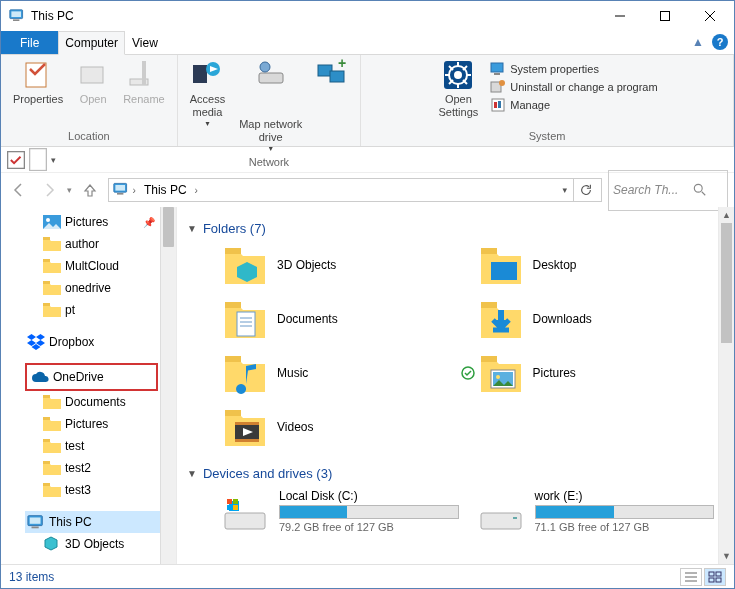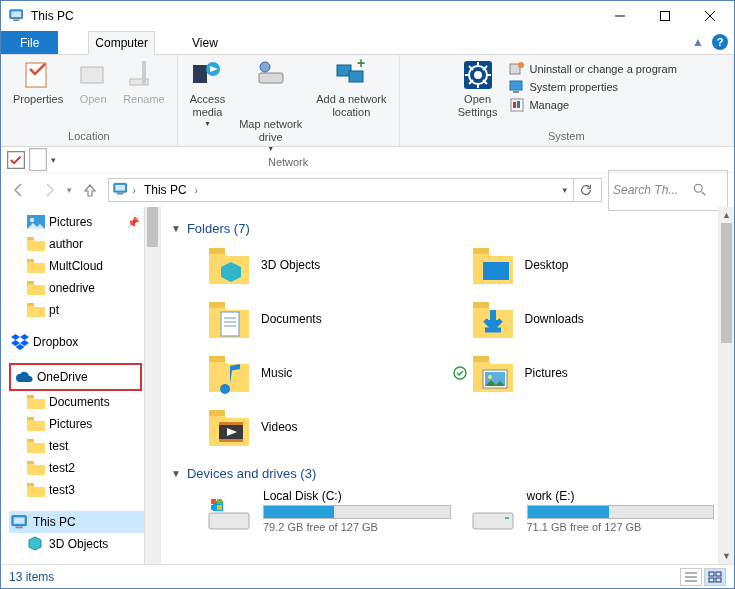--- a/index.html
+++ b/index.html
@@ -5,21 +5,21 @@
 * { margin: 0; padding: 0; box-sizing: border-box; font-family: "Segoe UI", sans-serif; }
 body { width: 735px; height: 589px; background: #fff; border: 1px solid #5882b5; overflow: hidden; display: flex; flex-direction: column; font-size: 12px; }
 
 .titlebar { height: 30px; display: flex; align-items: center; padding: 0 2px 0 8px; background: #fff; }
 .titlebar-icon { width: 16px; height: 14px; margin-right: 6px; }
 .titlebar-title { flex: 1; font-size: 12px; }
 .win-controls { display: flex; }
 .win-btn { width: 45px; height: 28px; display: flex; align-items: center; justify-content: center; cursor: default; }
 .win-btn svg { width: 10px; height: 10px; }
 
-.tabbar { height: 24px; display: flex; align-items: flex-end; background: #fff; border-bottom: 1px solid #d9d9d9; position: relative; gap: 30px; }
+.tabbar { height: 24px; display: flex; align-items: flex-end; background: #fff; border-bottom: 1px solid #d9d9d9; position: relative; }
 .tab { padding: 4px 6px; font-size: 12px; cursor: default; border: 1px solid transparent; border-bottom: none; }
 .tab.file { background: #1979ca; color: #fff; padding: 4px 18px; }
 .tab.active { background: #f5f6f7; border-color: #d9d9d9; border-bottom: 1px solid #f5f6f7; margin-bottom: -1px; }
 .tab-right { position: absolute; right: 6px; top: 3px; display: flex; gap: 8px; align-items: center; }
 .help-circle { width: 16px; height: 16px; border-radius: 50%; background: #1979ca; color: #fff; display: flex; align-items: center; justify-content: center; font-size: 11px; font-weight: bold; }
 
 .ribbon { height: 92px; background: #f5f6f7; display: flex; border-bottom: 1px solid #d9d9d9; }
 .ribbon-group { display: flex; flex-direction: column; align-items: center; padding: 2px 6px; border-right: 1px solid #e1e1e1; }
 .ribbon-row { display: flex; gap: 2px; flex: 1; align-items: flex-start; }
 .ribbon-btn { display: flex; flex-direction: column; align-items: center; padding: 2px 6px; font-size: 11px; color: #444; cursor: default; text-align: center; line-height: 1.2; }
@@ -37,21 +37,21 @@
 .nav-arrow { width: 24px; height: 24px; display: flex; align-items: center; justify-content: center; color: #888; border-radius: 2px; }
 .addr { flex: 1; height: 24px; border: 1px solid #ccc; display: flex; align-items: center; padding: 0 4px; gap: 4px; font-size: 12px; }
 .addr-seg { padding: 2px 4px; }
 .addr-chev { color: #666; font-size: 10px; }
 .refresh { width: 24px; height: 22px; border-left: 1px solid #ccc; display:flex; align-items:center; justify-content:center; margin-left:auto; }
 .addr-right { display:flex; align-items:center; margin-left:auto; gap:2px;}
 .search { width: 120px; height: 41px; border: 1px solid #ccc; display: flex; align-items: center; padding: 0 4px; color: #888; font-size: 12px; }
 .search input { border: none; outline: none; width: 80px; font-size: 12px; color: #333; font-style: italic; }
 .search input::placeholder { color: #888; }
 
-.body { flex: 1; display: flex; overflow: hidden; }
+.body { flex: 1; display: flex; overflow: hidden; margin-left: 16px; }
 .tree { width: 160px; border-right: 1px solid #eaeaea; overflow-y: auto; padding: 4px 0 4px 8px; position: relative; }
 .tree-scroll { position:absolute; right:0; top:0; bottom:0; width:16px; background:#f0f0f0; border-left:1px solid #ddd;}
 .tree-thumb { position:absolute; top:0; left:2px; right:2px; height:40px; background:#c2c2c2; border-radius:1px;}
 .tree-item { display: flex; align-items: center; gap: 4px; padding: 3px 2px; font-size: 12px; cursor: default; }
 .tree-item .ti { width: 18px; height: 16px; display: inline-flex; flex-shrink:0;}
 .tree-item.indent1 { padding-left: 18px; }
 .tree-item.indent2 { padding-left: 18px; }
 .tree-item.selected { background: #cce8ff; }
 .tree-spacer { height: 10px; }
 .tree-highlight { border: 2px solid #d23434; padding: 2px 4px; margin-right:18px; }
@@ -175,22 +175,20 @@
         <span style="white-space:pre;margin-top:25px;">Map network
 drive</span>
         <span style="font-size:8px;">▾</span>
       </div>
       <div class="ribbon-btn">
         <span class="ri"><svg viewBox="0 0 32 32">
               <rect x="2" y="6" width="14" height="11" fill="#2d8ec7" stroke="#1a5d86"></rect>
               <rect x="14" y="12" width="14" height="11" fill="#2d8ec7" stroke="#1a5d86"></rect>
               <text x="22" y="9" font-size="14" fill="#3a8a3a" font-weight="bold">+</text>
             </svg></span>
-        <span style="white-space:pre;">Add a network
-location</span>
       </div>
     </div>
     <div class="ribbon-label">Network</div>
   </div>
 
   <div class="ribbon-group" style="flex:1;">
     <div class="ribbon-row">
       <div class="ribbon-btn">
         <span class="ri"><svg viewBox="0 0 32 32">
               <rect x="2" y="2" width="28" height="28" rx="3" fill="#0a4a8a"></rect>
@@ -206,31 +204,31 @@
                 <line x1="11" y1="21" x2="7" y2="25"></line>
               </g>
               <circle cx="16" cy="16" r="4" fill="#fff"></circle>
             </svg></span>
         <span style="white-space:pre;">Open
 Settings</span>
       </div>
       <div class="ribbon-small-list">
         <div class="ribbon-small">
           <span class="si"><svg viewBox="0 0 16 16">
+                <rect x="1" y="2" width="12" height="9" fill="#3a9bdc" stroke="#2b6da8"></rect>
+                <rect x="4" y="12" width="6" height="2" fill="#888"></rect>
+              </svg></span>
+          <span>System properties</span>
+        </div>
+        <div class="ribbon-small">
+          <span class="si"><svg viewBox="0 0 16 16">
                 <rect x="1" y="3" width="10" height="10" fill="#d9d9d9" stroke="#888"></rect>
                 <circle cx="12" cy="4" r="3" fill="#e09040"></circle>
               </svg></span>
           <span>Uninstall or change a program</span>
-        </div>
-        <div class="ribbon-small">
-          <span class="si"><svg viewBox="0 0 16 16">
-                <rect x="1" y="2" width="12" height="9" fill="#3a9bdc" stroke="#2b6da8"></rect>
-                <rect x="4" y="12" width="6" height="2" fill="#888"></rect>
-              </svg></span>
-          <span>System properties</span>
         </div>
         <div class="ribbon-small">
           <span class="si"><svg viewBox="0 0 16 16">
                 <rect x="2" y="2" width="12" height="12" fill="#fff" stroke="#888"></rect>
                 <rect x="4" y="5" width="3" height="6" fill="#c33"></rect>
                 <rect x="8" y="4" width="3" height="7" fill="#37a"></rect>
               </svg></span>
           <span>Manage</span>
         </div>
       </div>

